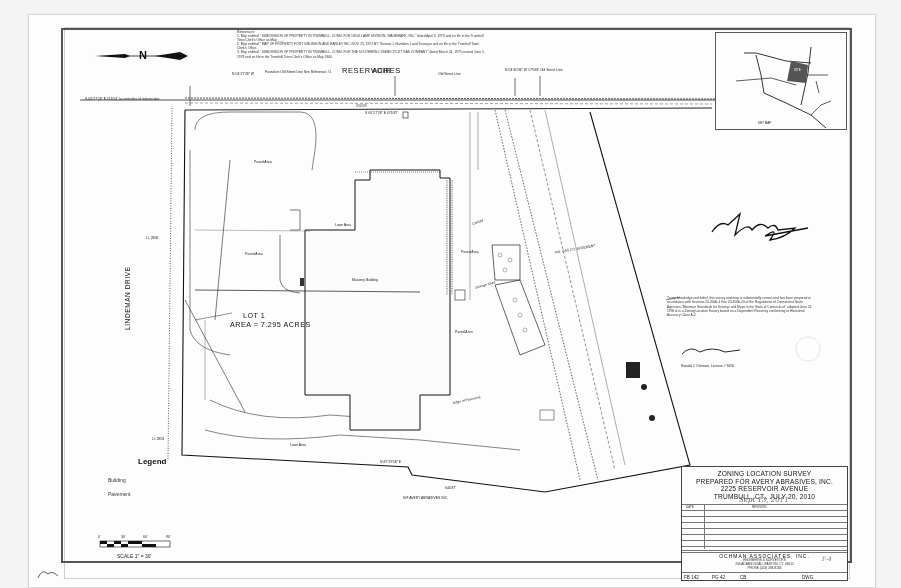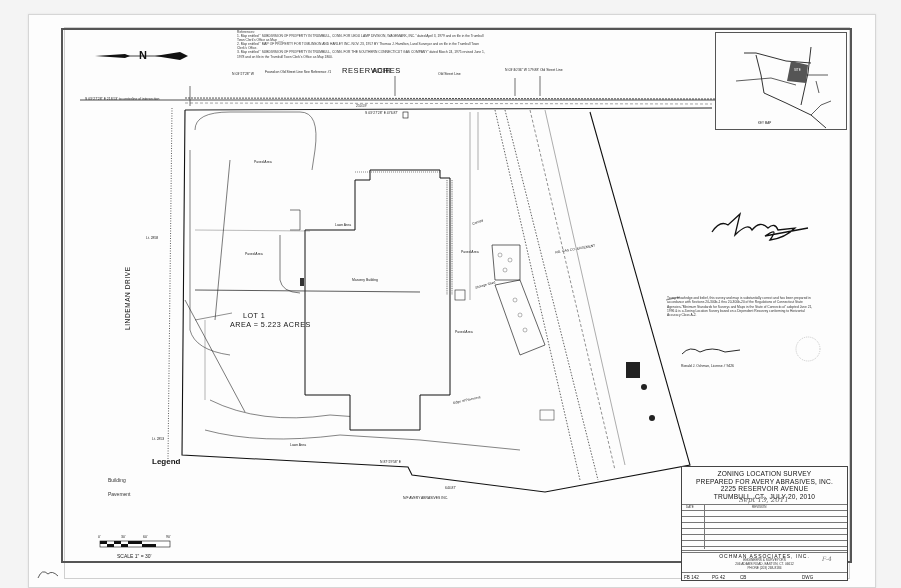--- a/index.html
+++ b/index.html
@@ -143,38 +143,38 @@
 
 <div class="t small" style="left:85px;top:97px;">S 03°27'28" E  218.53' to centerline of intersection</div>
 <div class="t small" style="left:232px;top:72px;">N 03°27'28" W</div>
 <div class="t small" style="left:265px;top:70px;">Found on Old Street Line See Reference #1</div>
 <div class="t small" style="left:438px;top:72px;">Old Street Line</div>
 <div class="t small" style="left:505px;top:68px;">N 03°40'36" W 179.88' Old Street Line</div>
 <div class="t small" style="left:356px;top:104px;">210.59'</div>
 <div class="t small" style="left:365px;top:111px;">S 03°27'28" E   476.87'</div>
 <div class="t small" style="left:352px;top:278px;">Masonry Building</div>
 <div class="t lot" style="left:243px;top:311px;">LOT 1</div>
-<div class="t lot" style="left:230px;top:320px;">AREA = 5.223 ACRES</div>
+<div class="t lot" style="left:230px;top:320px;">AREA = 7.295 ACRES</div>
 <div class="t small" style="left:245px;top:252px;">Paved Area</div>
 <div class="t small" style="left:254px;top:160px;">Paved Area</div>
 <div class="t small" style="left:461px;top:250px;">Paved Area</div>
 <div class="t small" style="left:455px;top:330px;">Paved Area</div>
 <div class="t small" style="left:335px;top:223px;">Lawn Area</div>
 <div class="t small" style="left:290px;top:443px;">Lawn Area</div>
 <div class="t small" style="left:472px;top:220px;transform:rotate(-20deg);">Canopy</div>
 <div class="t small" style="left:475px;top:283px;transform:rotate(-15deg);">Storage Shed</div>
 <div class="t small" style="left:555px;top:247px;transform:rotate(-10deg);">RD. GAS CO. EASEMENT</div>
 <div class="t small" style="left:453px;top:398px;transform:rotate(-12deg);">Edge of Pavement</div>
 <div class="t small" style="left:380px;top:460px;">N 87°29'58" E</div>
 <div class="t small" style="left:445px;top:486px;">644.87'</div>
 <div class="t small" style="left:403px;top:496px;">N/F AVERY ABRASIVES INC.</div>
 <div class="t small" style="left:146px;top:236px;">Lt. 2858</div>
 <div class="t small" style="left:152px;top:437px;">Lt. 2853</div>
 
-<div class="t legend-title" style="left:107px;top:457px;padding-left:45px;">Legend</div>
+<div class="t legend-title" style="left:93px;top:457px;padding-left:45px;">Legend</div>
 <div class="t legend-item" style="left:108px;top:477px;">Building</div>
 <div class="t legend-item" style="left:108px;top:491px;">Pavement</div>
 
 <div class="t scale-label" style="left:98px;top:535px;font-size:3.5px;">0'</div>
 <div class="t scale-label" style="left:121px;top:535px;font-size:3.5px;">30'</div>
 <div class="t scale-label" style="left:143px;top:535px;font-size:3.5px;">60'</div>
 <div class="t scale-label" style="left:166px;top:535px;font-size:3.5px;">90'</div>
 <div class="t scale-label" style="left:117px;top:553px;">SCALE 1" = 30'</div>
 
 <div class="keymap">

